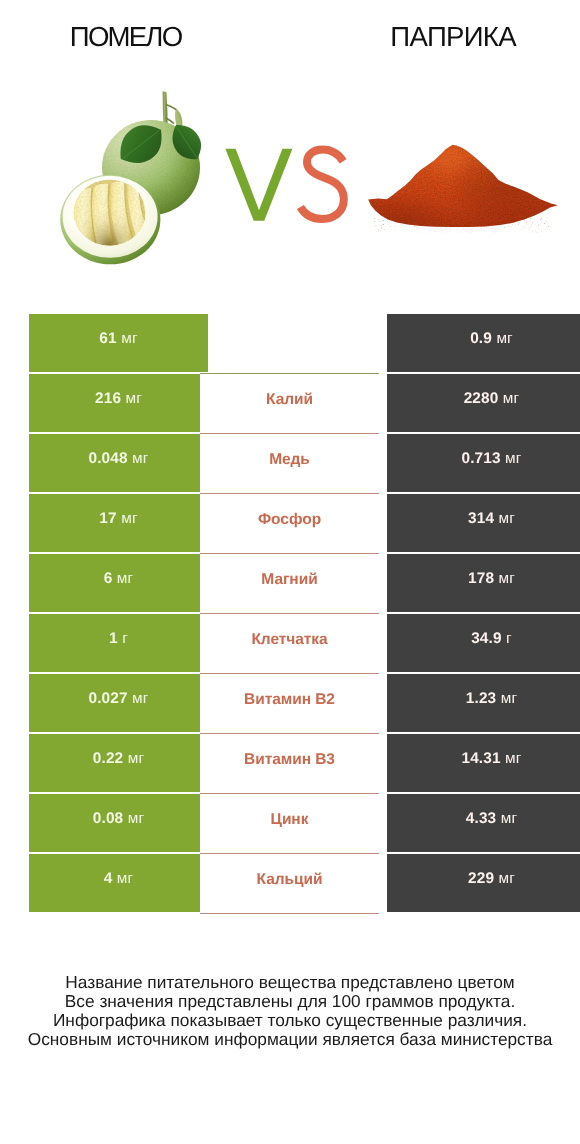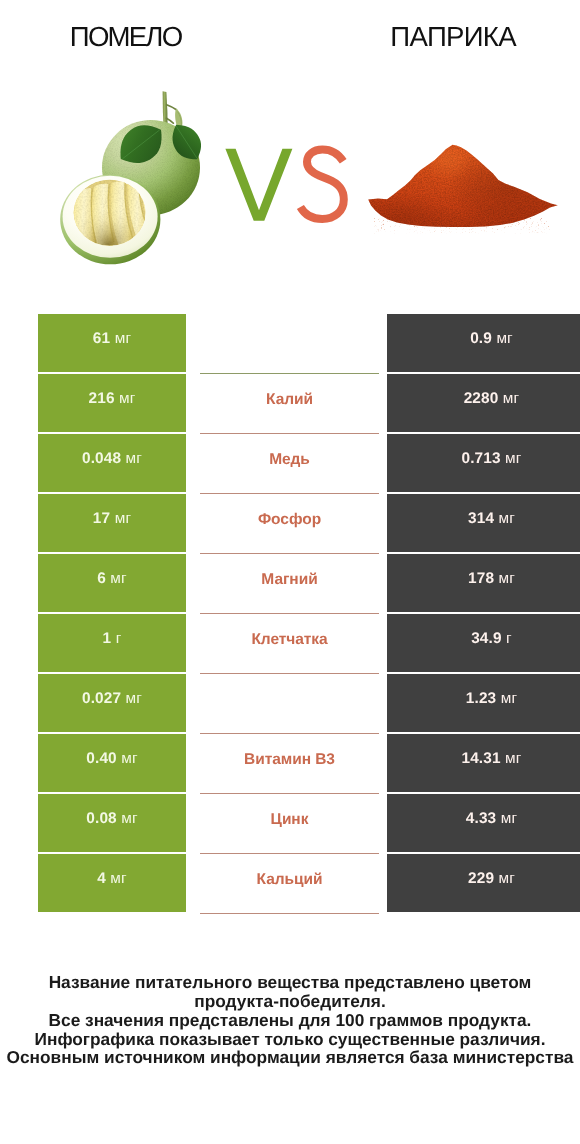--- a/index.html
+++ b/index.html
@@ -19,37 +19,37 @@
   
   .hero{position:absolute;left:0;top:0;width:580px;height:300px;}
   .hero svg{position:absolute;left:0;top:0;display:block;}
 
   
   .tbl{position:absolute;left:21px;top:314px;width:537px;}
   .row{position:relative;height:58px;margin-bottom:2px;}
   .row:last-child{margin-bottom:0;}
   .cell{position:absolute;top:0;height:58px;display:flex;align-items:center;justify-content:center;
         box-sizing:border-box;}
-  .cL{left:17px;width:148px;background:#82a832;}
+  .cL{left:8px;width:179px;background:#82a832;}
   .cM{left:179px;width:179px;background:#fff;}
   .rule{position:absolute;left:179px;top:59px;width:179px;height:1px;background:#8e9b67;}
   .row.mo .rule{background:#bc8b7c;}
   .cR{left:358px;width:209px;background:#404040;margin-left:8px;}
   .val{color:#f3f8e4;font-size:15.4px;font-weight:700;white-space:nowrap;letter-spacing:.15px;
        position:relative;top:-4px;}
   .cR .val{color:#fdf1ec;}
   .unit{font-size:15.4px;font-weight:400;margin-left:4.4px;letter-spacing:.15px;}
   .lbl{font-size:15.5px;font-weight:700;white-space:nowrap;letter-spacing:-.05px;
        position:relative;top:-3.5px;}
   .lbl.g{color:#6d9040;}
   .lbl.o{color:#c96a4f;}
 
   
   .note{position:absolute;left:0;top:973px;width:580px;text-align:center;
-        font-size:17.3px;line-height:18.85px;color:#1b1b1b;font-weight:700;}
+        font-size:17.3px;line-height:18.85px;color:#1b1b1b;font-weight:400;}
 </style>
 </head>
 <body>
 
 <div class="page">
 
   <div class="hdr">
     <div class="t left">ПОМЕЛО</div>
     <div class="t right">ПАПРИКА</div>
   </div>
@@ -313,28 +313,31 @@
           <span class="val">34.9</span>
           <span class="val unit">г</span>
         </div>
       </div>
       <div class="row mo">
         <div class="cell cL">
           <span class="val">0.027</span>
           <span class="val unit">мг</span>
         </div>
         <div class="rule"></div>
+        <div class="cell cM">
+          <span class="lbl o">Витамин B2</span>
+        </div>
         <div class="cell cR">
           <span class="val">1.23</span>
           <span class="val unit">мг</span>
         </div>
       </div>
       <div class="row mo">
         <div class="cell cL">
-          <span class="val">0.40</span>
+          <span class="val">0.22</span>
           <span class="val unit">мг</span>
         </div>
         <div class="rule"></div>
         <div class="cell cM">
           <span class="lbl o">Витамин B3</span>
         </div>
         <div class="cell cR">
           <span class="val">14.31</span>
           <span class="val unit">мг</span>
         </div>
@@ -364,19 +367,18 @@
         </div>
         <div class="cell cR">
           <span class="val">229</span>
           <span class="val unit">мг</span>
         </div>
       </div>
     </div>
 
   <div class="note" id="note">
       <div>Название питательного вещества представлено цветом</div>
-      <div>продукта-победителя.</div>
       <div>Все значения представлены для 100 граммов продукта.</div>
       <div>Инфографика показывает только существенные различия.</div>
       <div>Основным источником информации является база министерства</div>
     </div>
 
 </div>
 
 </body></html>

